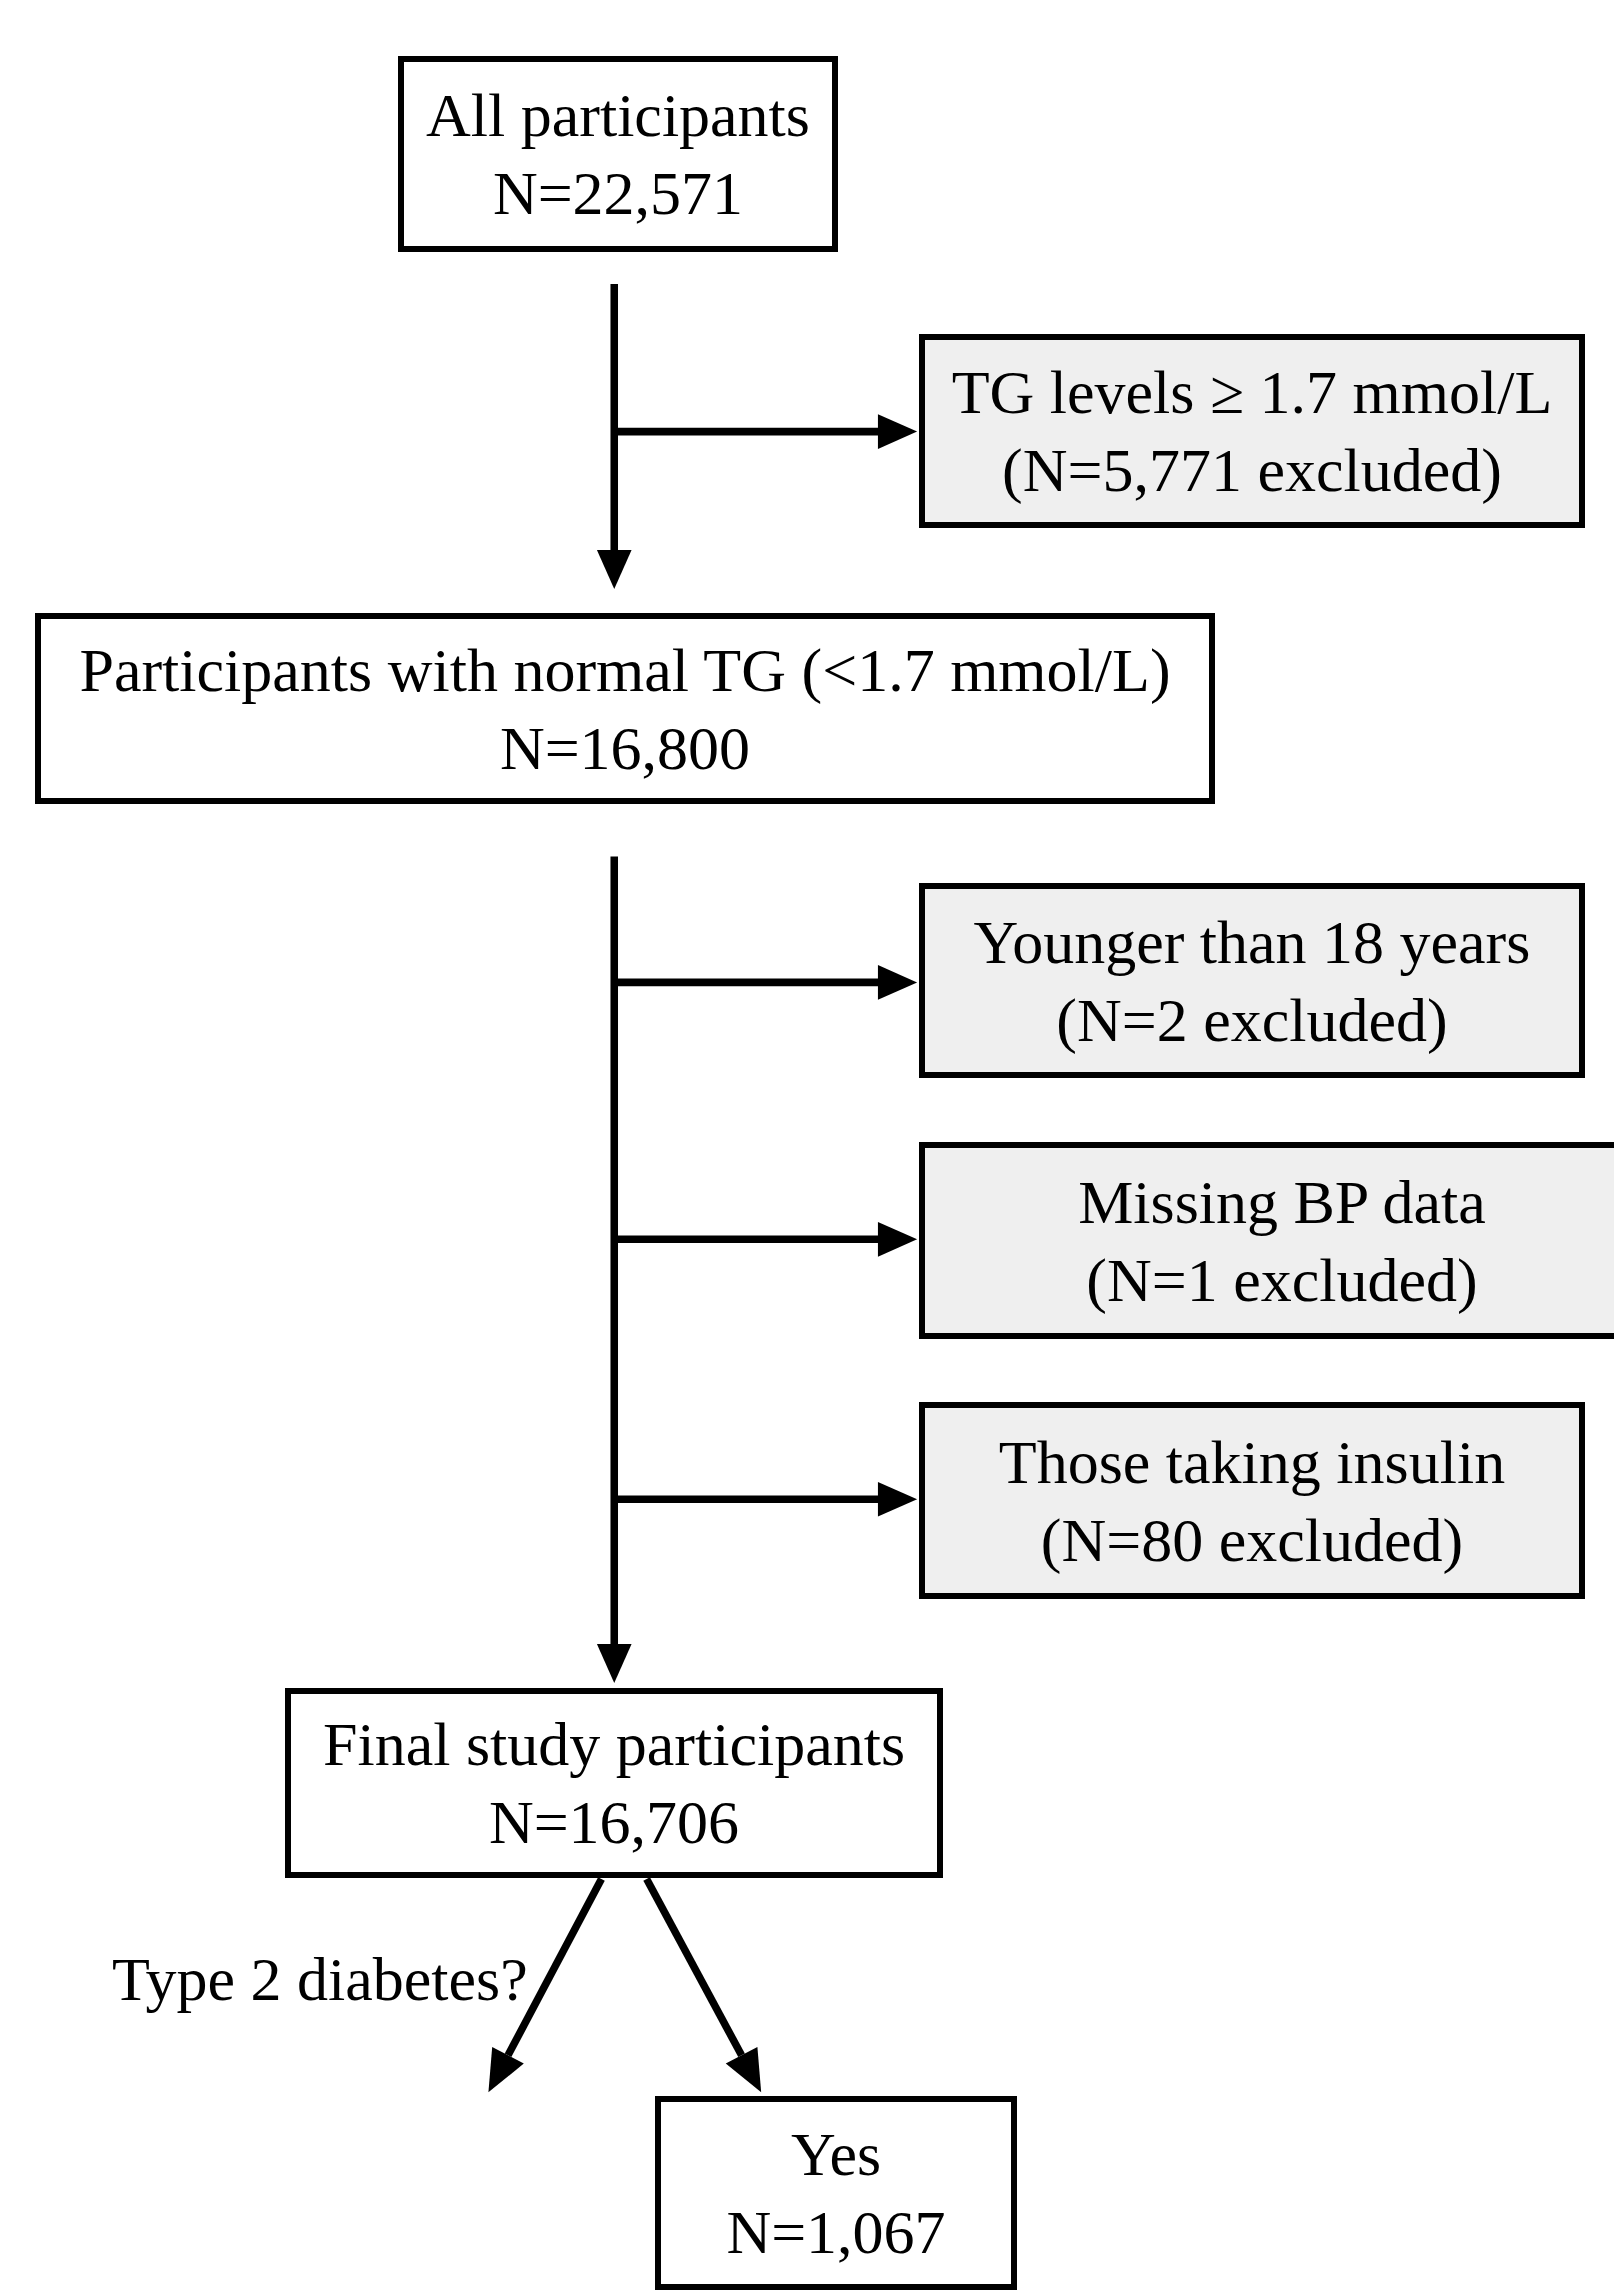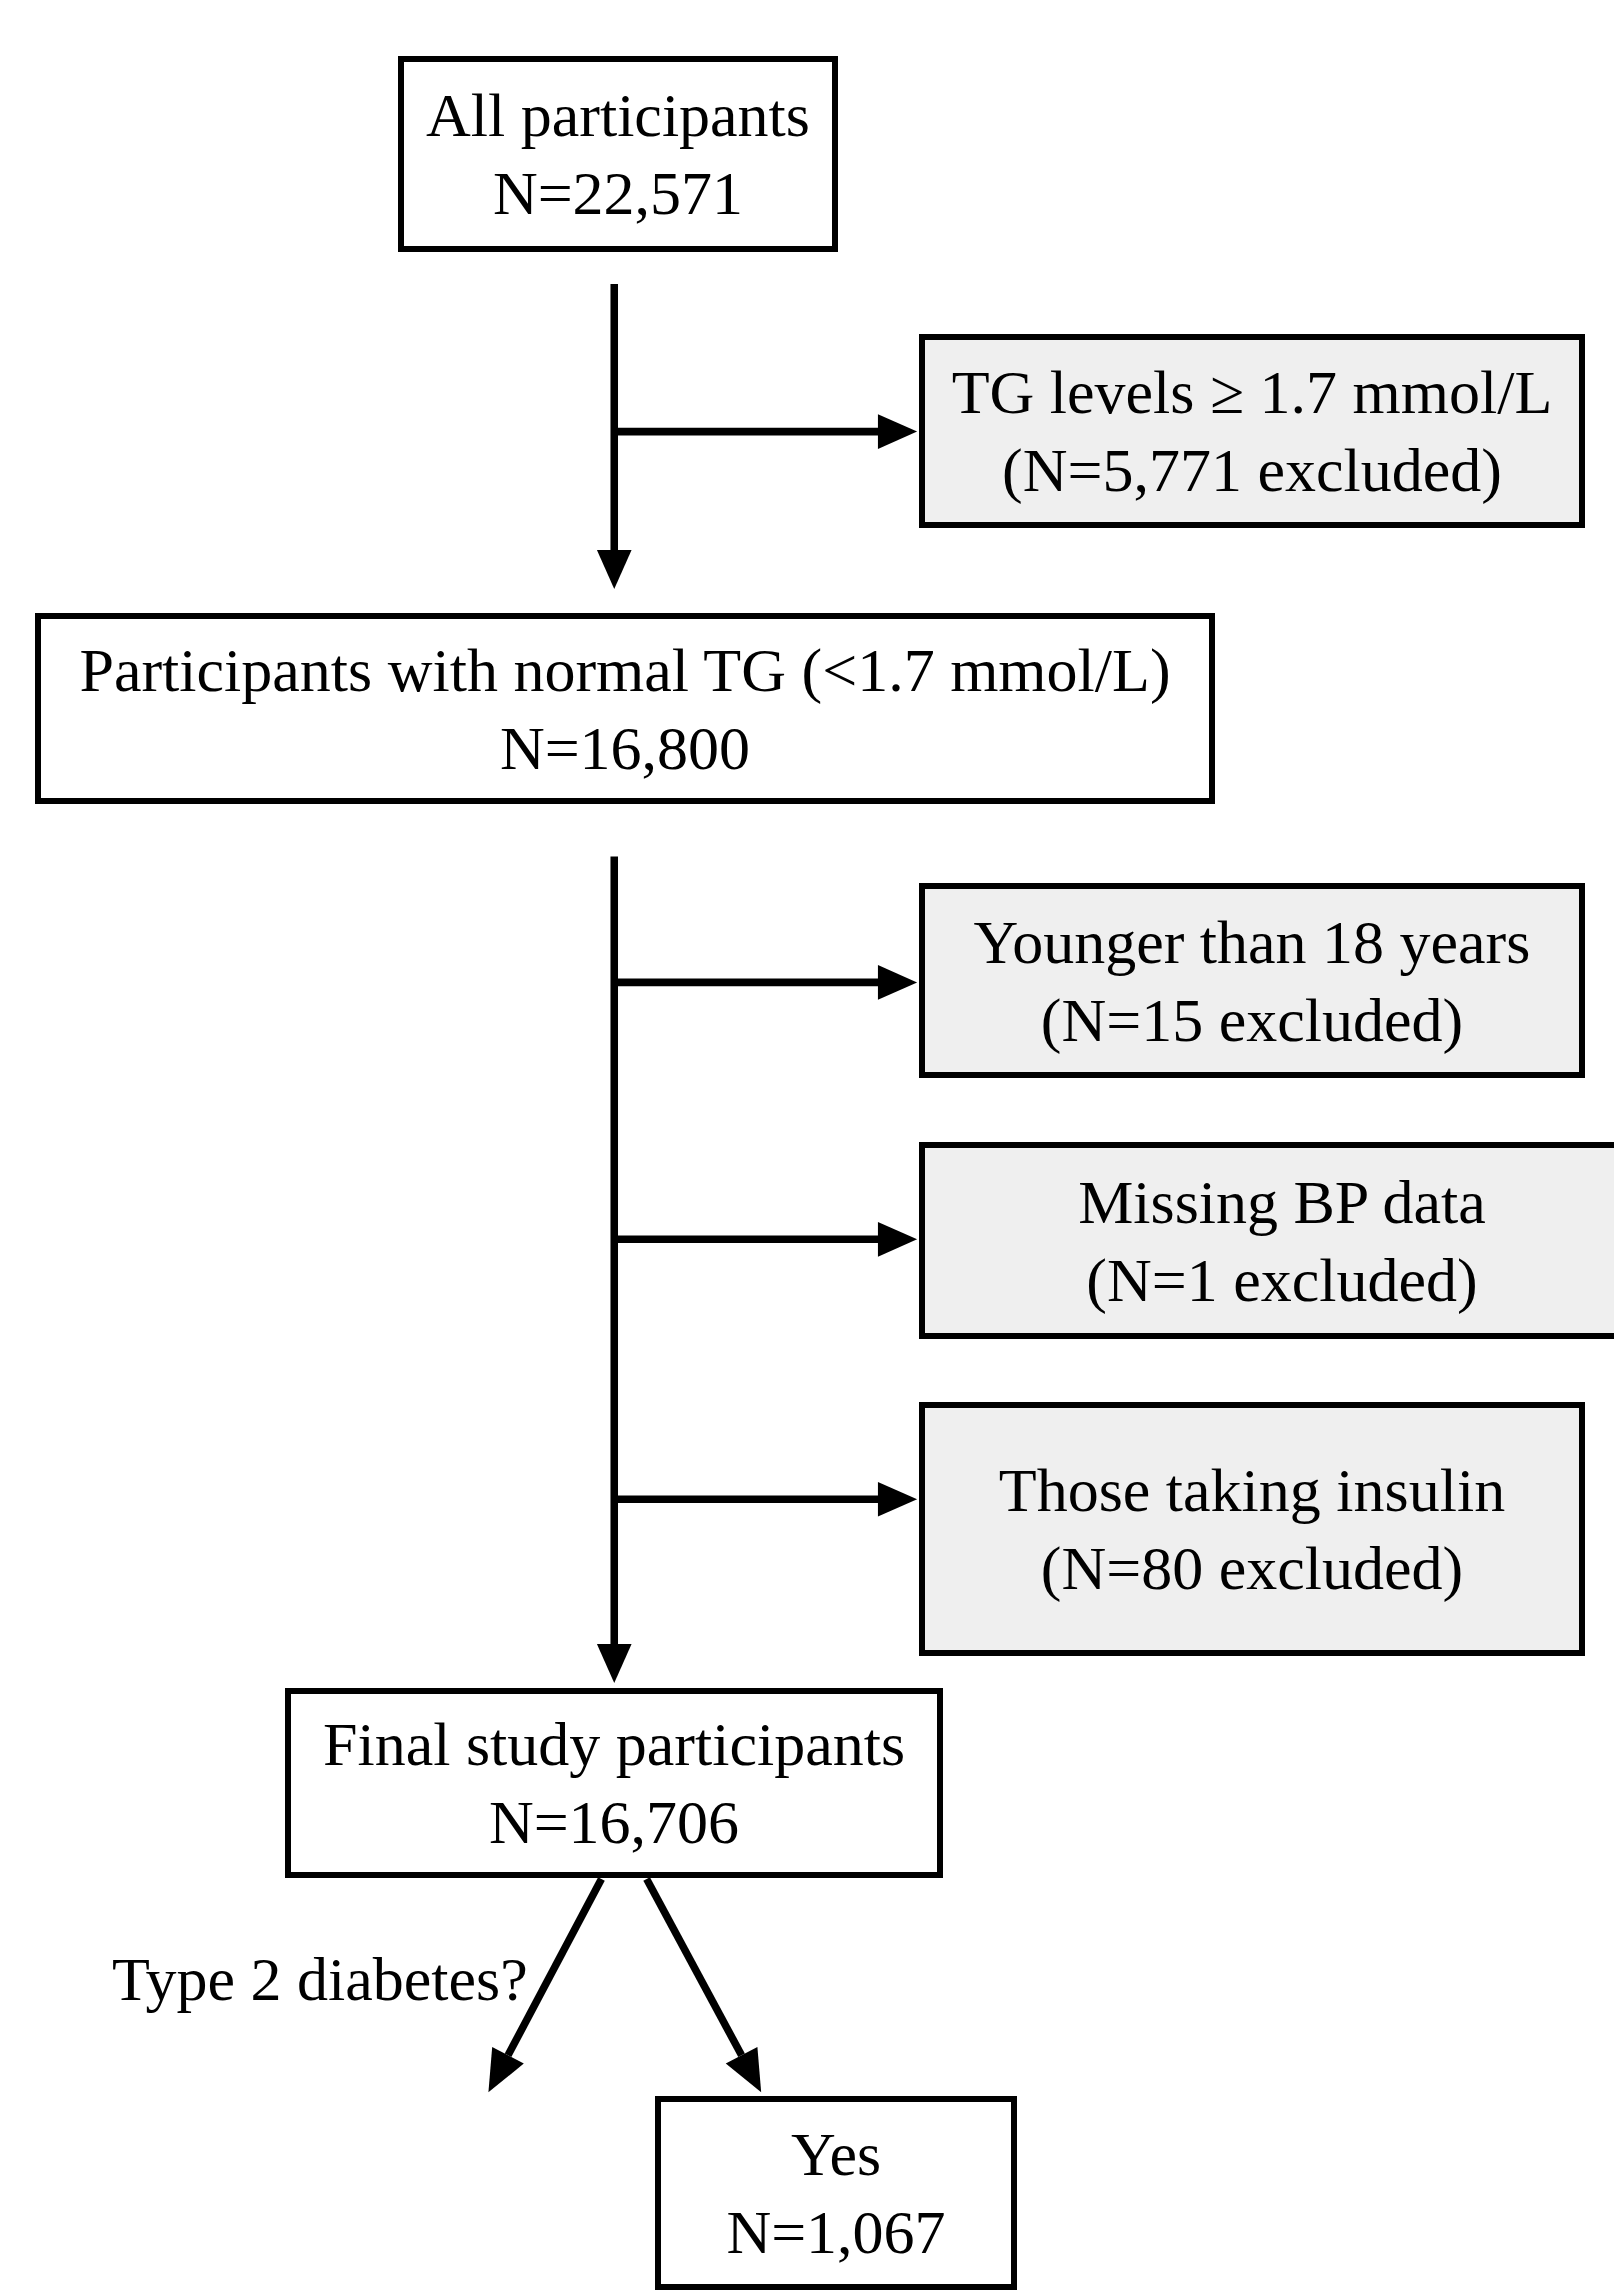--- a/index.html
+++ b/index.html
@@ -31,21 +31,21 @@
     font-size: 62px;
     line-height: 78px;
     white-space: nowrap;
   }
   .box.gray { background: #efefef; }
   #b-all    { left: 398px;  top: 32px;   width: 440px;  height: 196px; }
   #b-tg     { left: 919px; top: 310px;  width: 666px;  height: 194px; }
   #b-normal { left: 35px;   top: 589px;  width: 1180px; height: 191px; }
   #b-young  { left: 919px; top: 859px; width: 666px;  height: 195px; align-items: center; }
   #b-bp     { left: 919px; top: 1118px; width: 726px;  height: 197px; }
-  #b-ins    { left: 919px; top: 1378px; width: 666px;  height: 254px; }
+  #b-ins    { left: 919px; top: 1378px; width: 666px;  height: 197px; }
   #b-final  { left: 285px;  top: 1664px; width: 658px;  height: 190px; }
   #b-no     { left: 196px;  top: 2072px; width: 365px;  height: 194px; }
   #b-yes    { left: 655px;  top: 2072px; width: 362px;  height: 194px; }
   .float-label {
     position: absolute;
     left: 112px; top: 1916px;
     font-size: 62px;
     line-height: 78px;
     white-space: nowrap;
   }
@@ -100,21 +100,21 @@
     <span>(N=5,771 excluded)</span>
   </div>
 
   <div class="box" id="b-normal">
     <span>Participants with normal TG (&lt;1.7 mmol/L)</span>
     <span>N=16,800</span>
   </div>
 
   <div class="box gray" id="b-young">
     <span>Younger than 18 years</span>
-    <span>(N=15 excluded)</span>
+    <span>(N=2 excluded)</span>
   </div>
 
   <div class="box gray" id="b-bp">
     <span>Missing BP data</span>
     <span>(N=1 excluded)</span>
   </div>
 
   <div class="box gray" id="b-ins">
     <span>Those taking insulin</span>
     <span>(N=80 excluded)</span>

